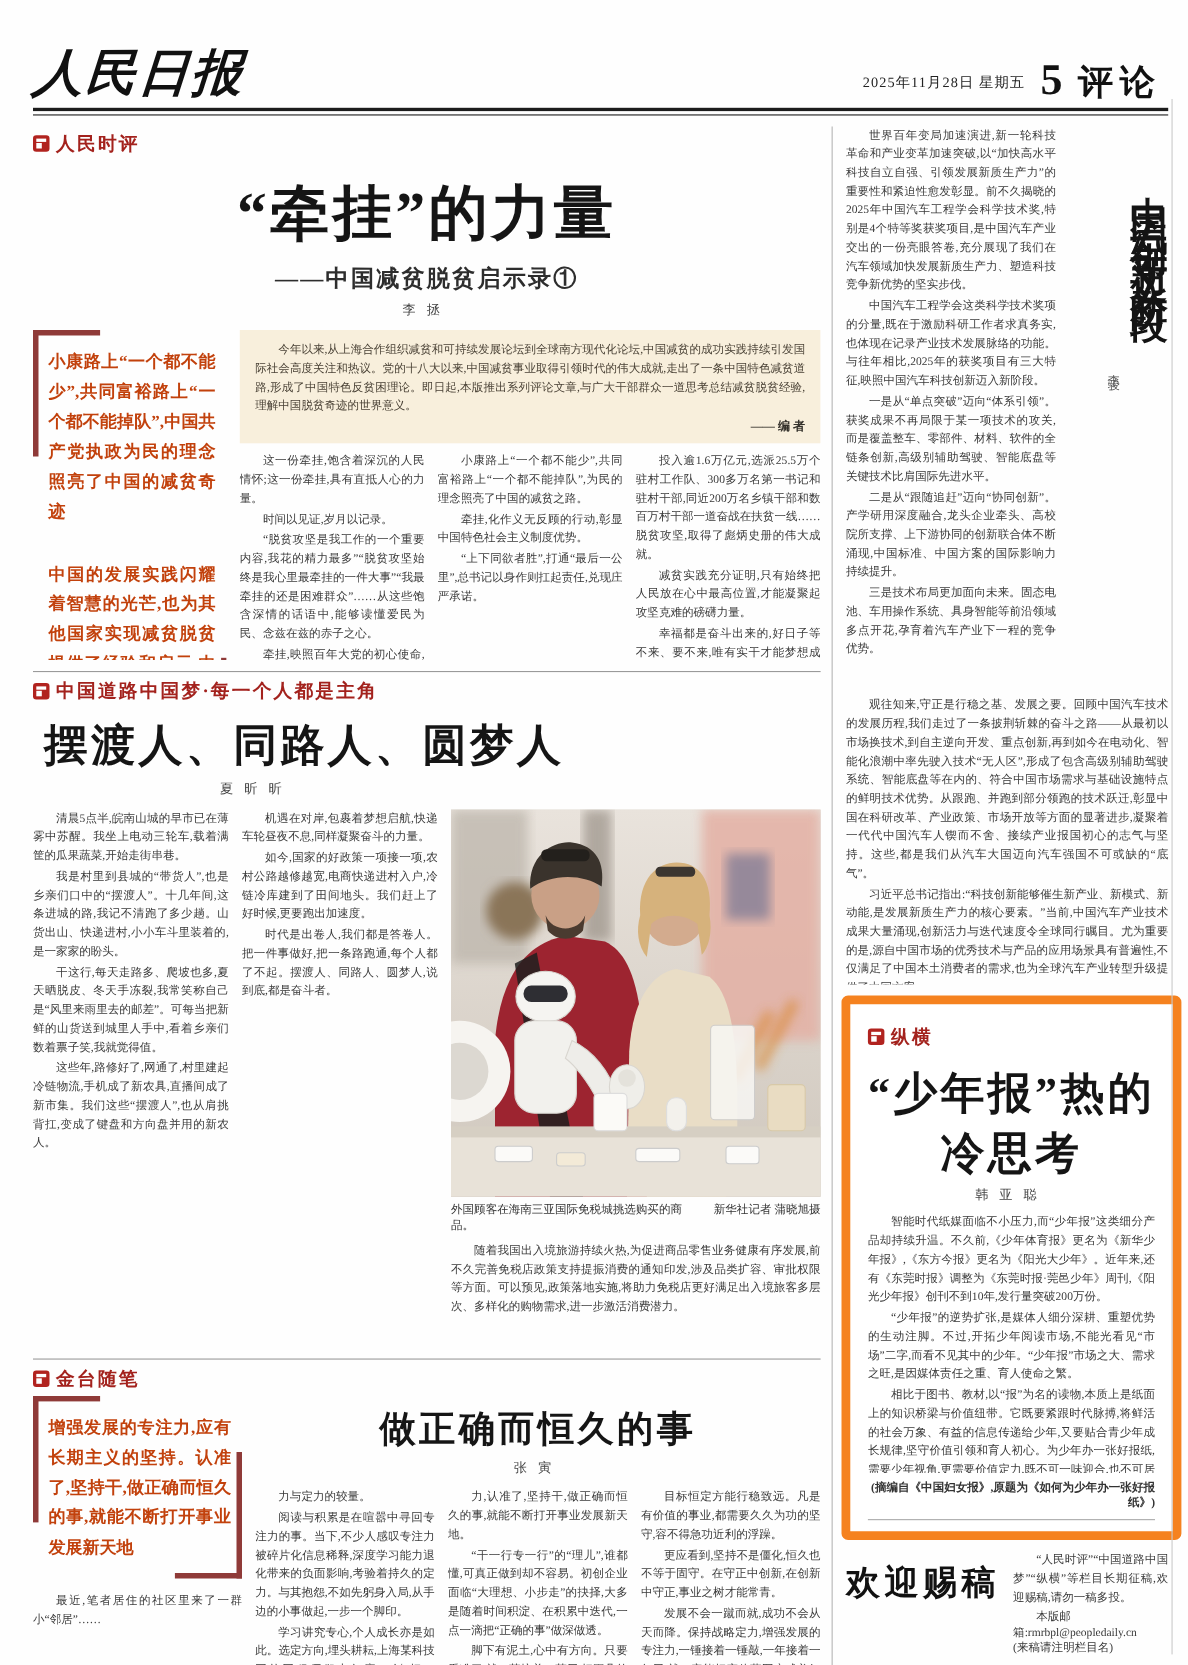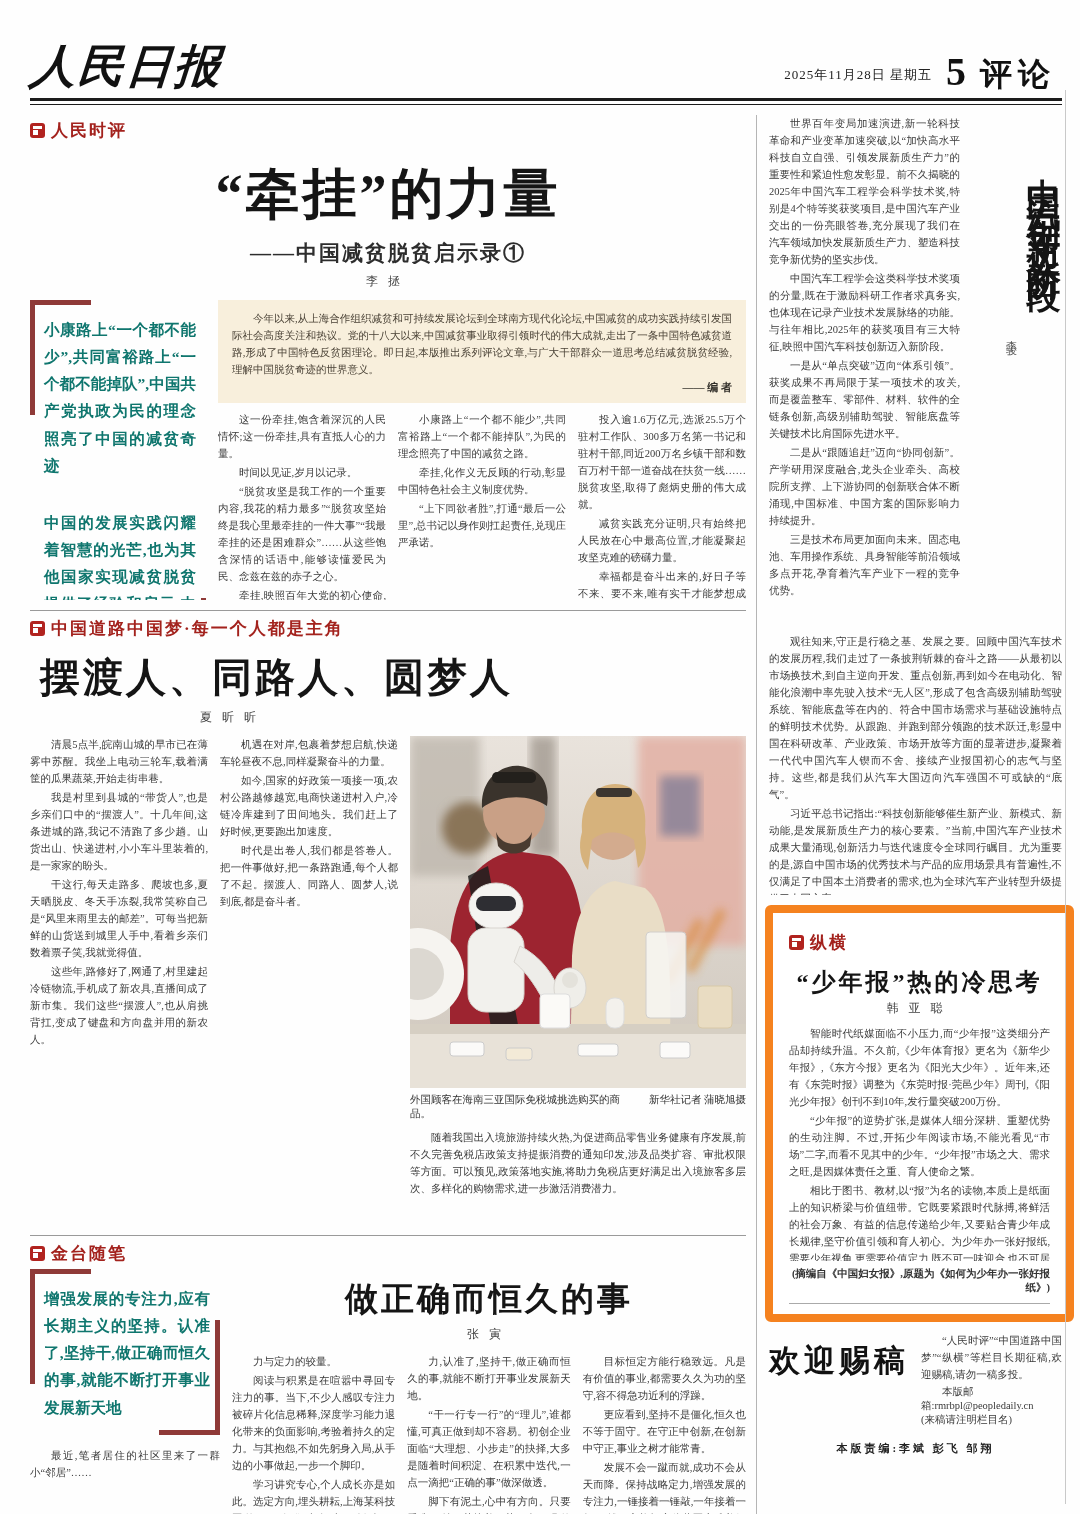--- a/index.html
+++ b/index.html
@@ -35,21 +35,21 @@
   .h-md{font-size:33px;margin:8px 0 4px;}
   .subhead{text-align:center;font-size:21px;font-weight:700;margin:2px 0 6px;letter-spacing:2px;}
   .byline{text-align:center;font-size:12px;color:#444;letter-spacing:10px;margin:4px 0 10px;}
 
   .para{margin:0 0 2px;text-indent:2em;text-align:justify;font-size:10.5px;line-height:1.62;color:#3a3a3a;}
   .cols{display:flex;gap:12px;}
   .col{flex:1;min-width:0;overflow:hidden;}
 
   
   .pq{position:relative;padding:16px 10px 14px 14px;font-size:15.5px;font-weight:700;line-height:1.75;
-      color:#0f766e;text-align:justify;}
+      color:#c2410c;text-align:justify;}
   .pq-tl::before{content:"";position:absolute;left:0;top:0;width:56px;height:110px;
       border-left:5px solid #8f3a38;border-top:5px solid #8f3a38;}
   .pq-br::after{content:"";position:absolute;right:0;bottom:0;width:56px;height:110px;
       border-right:5px solid #8f3a38;border-bottom:5px solid #8f3a38;}
 
   .editor-box{background:#f8efdc;padding:10px 14px 8px;margin-bottom:8px;}
   .editor-box .para{font-size:10.5px;color:#4a4236;}
   .editor-sign{text-align:right;font-weight:700;font-size:11px;margin-top:2px;color:#33302a;}
 
   .sec-rule{border:none;border-top:1px solid #9a9a9a;margin:10px 0 6px;}
@@ -321,21 +321,21 @@
             <p class="para">观往知来,守正是行稳之基、发展之要。回顾中国汽车技术的发展历程,我们走过了一条披荆斩棘的奋斗之路——从最初以市场换技术,到自主逆向开发、重点创新,再到如今在电动化、智能化浪潮中率先驶入技术“无人区”,形成了包含高级别辅助驾驶系统、智能底盘等在内的、符合中国市场需求与基础设施特点的鲜明技术优势。从跟跑、并跑到部分领跑的技术跃迁,彰显中国在科研改革、产业政策、市场开放等方面的显著进步,凝聚着一代代中国汽车人锲而不舍、接续产业报国初心的志气与坚持。这些,都是我们从汽车大国迈向汽车强国不可或缺的“底气”。</p>
             <p class="para">习近平总书记指出:“科技创新能够催生新产业、新模式、新动能,是发展新质生产力的核心要素。”当前,中国汽车产业技术成果大量涌现,创新活力与迭代速度令全球同行瞩目。尤为重要的是,源自中国市场的优秀技术与产品的应用场景具有普遍性,不仅满足了中国本土消费者的需求,也为全球汽车产业转型升级提供了中国方案。</p>
           </div>
       </div>
 
       <div class="hl-box">
         <div class="sec-label">
           <div class="sec-icon"></div>
           <span>纵横</span>
         </div>
-        <div class="headline" style="font-size:24px;letter-spacing:3px;margin:12px 0 2px;">“少年报”热的冷思考</div>
+        <div class="headline" style="font-size:40px;letter-spacing:3px;margin:12px 0 2px;">“少年报”热的冷思考</div>
         <div class="byline" style="margin:2px 0 8px;">韩亚聪</div>
         <div class="hl-paras">
             <p class="para">智能时代纸媒面临不小压力,而“少年报”这类细分产品却持续升温。不久前,《少年体育报》更名为《新华少年报》,《东方今报》更名为《阳光大少年》。近年来,还有《东莞时报》调整为《东莞时报·莞邑少年》周刊,《阳光少年报》创刊不到10年,发行量突破200万份。</p>
             <p class="para">“少年报”的逆势扩张,是媒体人细分深耕、重塑优势的生动注脚。不过,开拓少年阅读市场,不能光看见“市场”二字,而看不见其中的少年。“少年报”市场之大、需求之旺,是因媒体责任之重、育人使命之繁。</p>
             <p class="para">相比于图书、教材,以“报”为名的读物,本质上是纸面上的知识桥梁与价值纽带。它既要紧跟时代脉搏,将鲜活的社会万象、有益的信息传递给少年,又要贴合青少年成长规律,坚守价值引领和育人初心。为少年办一张好报纸,需要少年视角,更需要价值定力,既不可一味迎合,也不可居高临下;唯有把准确的知识、清朗的内容、向上的精神送到孩子们手里,才能真正赢得少年的认可。</p>
           </div>
         <div class="hl-attrib">(摘编自《中国妇女报》,原题为《如何为少年办一张好报纸》)</div>
         <hr class="hl-rule">
       </div>
 

